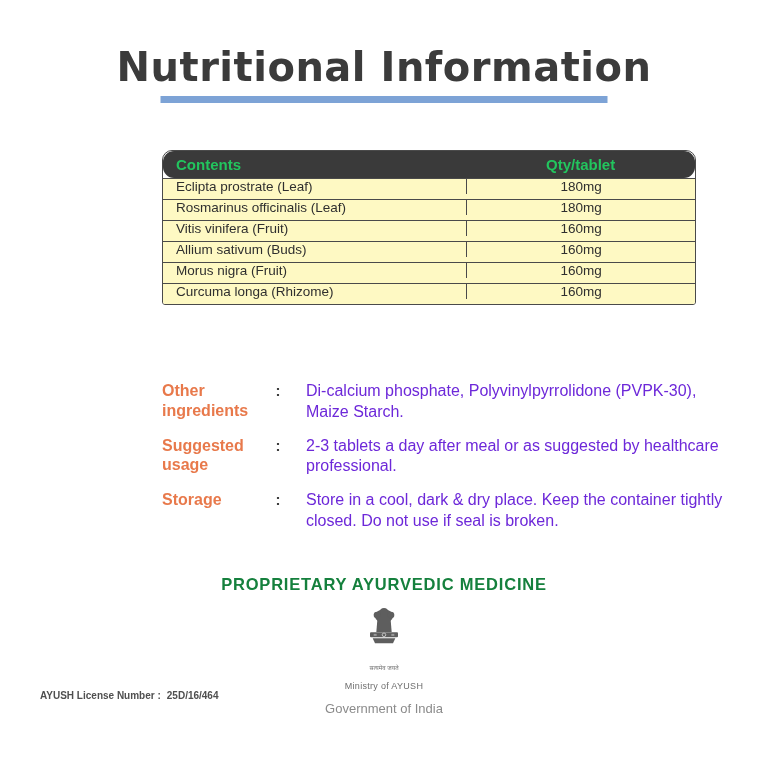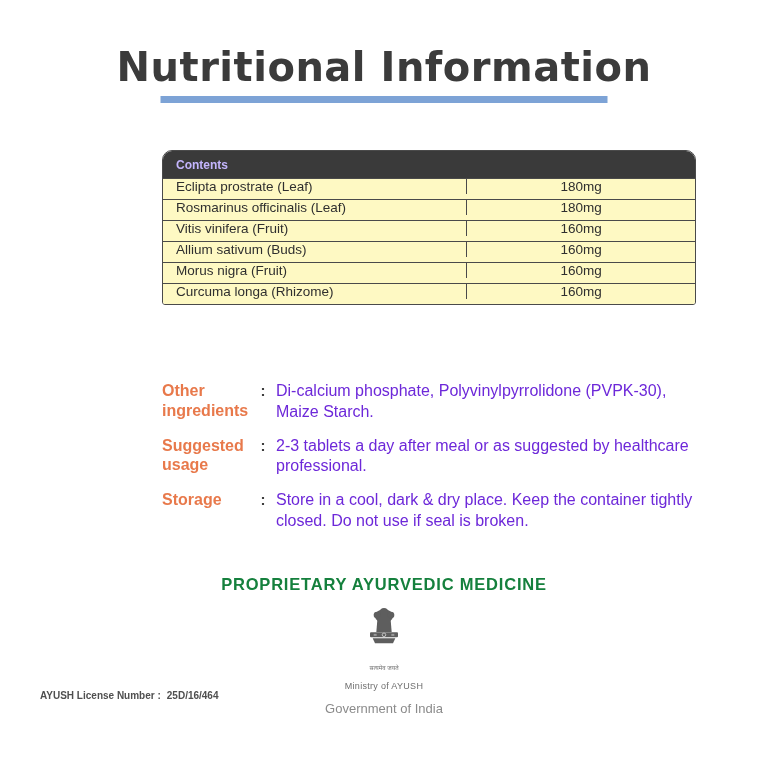--- a/index.html
+++ b/index.html
@@ -46,23 +46,24 @@
     border: 1px solid #4a4a4a;
     border-radius: 10px 10px 3px 3px;
     overflow: hidden;
     background: #fff;
   }
   .thead {
     display: flex;
     align-items: center;
     background: #3a3a3a;
     height: 27px;
-    color: #c4b5fd;
-    font-weight: bold;
-    font-size: 12px;
+    color: #22c55e;
+    font-weight: bold;
+    font-size: 15px;
+    border-radius: 11px;
   }
   .th-name { width: 57%; padding-left: 13px; }
   .th-qty  { width: 43%; text-align: center; }
   .trow {
     display: flex;
     align-items: flex-start;
     border-top: 1px solid #4a4a4a;
     height: 21px;
     font-size: 13.5px;
     color: #2f2f2f;
@@ -88,21 +89,21 @@
     left: 122px;
     top: 381px;
     width: 540px;
     display: flex;
     flex-direction: column;
     gap: 13px;
   }
   .info-row {
     display: grid;
     grid-template-columns: 88px 14px 418px;
-    column-gap: 6px;
+    column-gap: 21px;
   }
   .info-label {
     color: #e8794b;
     font-weight: bold;
     font-size: 16px;
     line-height: 1.23;
   }
   .info-colon {
     color: #3e3e3e;
     font-weight: bold;
@@ -158,20 +159,21 @@
 <body>
 
 <div class="page">
 
   <h1 class="title">Nutritional Information</h1>
   <div class="title-underline"></div>
 
   <div class="ntable">
     <div class="thead">
       <div class="th-name">Contents</div>
+      <div class="th-qty">Qty/tablet</div>
     </div>
     <div class="trow">
       <div class="td-name">Eclipta prostrate (Leaf)</div>
       <div class="td-qty">180mg</div>
     </div>
     <div class="trow">
       <div class="td-name">Rosmarinus officinalis (Leaf)</div>
       <div class="td-qty">180mg</div>
     </div>
     <div class="trow">

